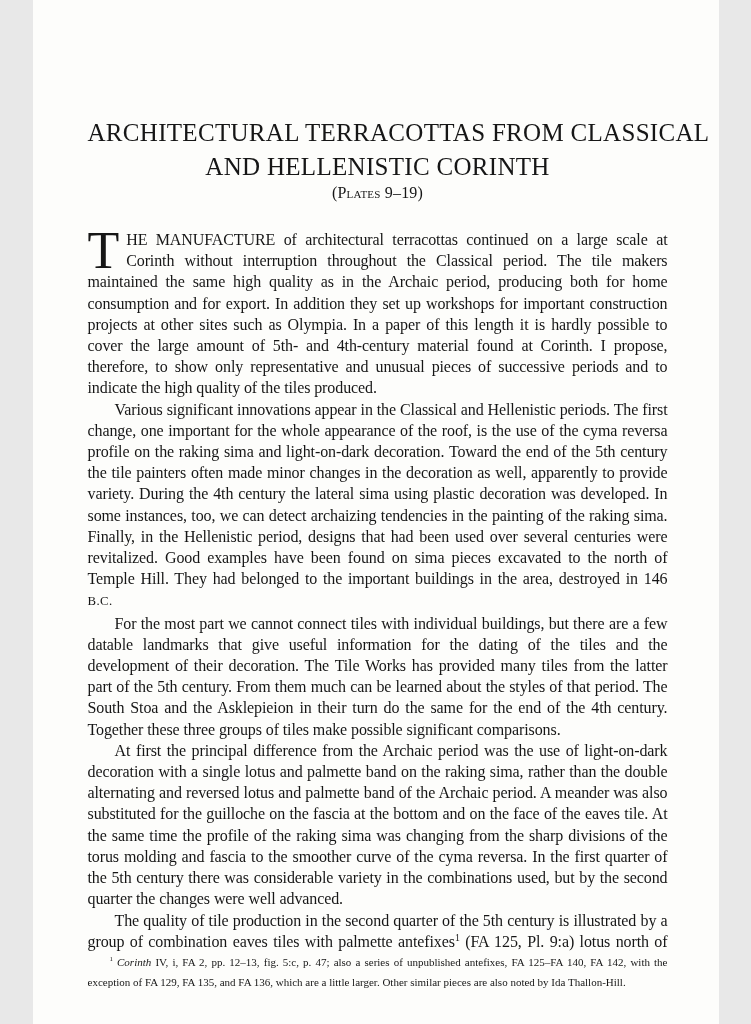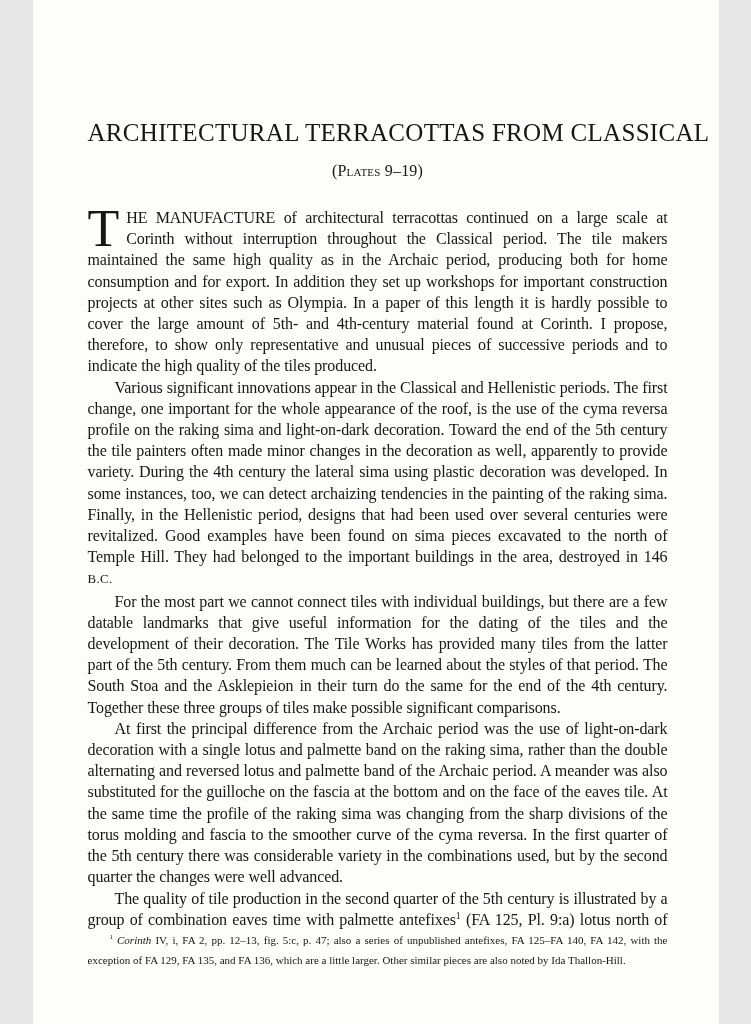--- a/index.html
+++ b/index.html
@@ -24,21 +24,20 @@
   }
   .title-line {
     display: block;
     font-size: 25px;
     line-height: 34px;
     font-weight: normal;
     letter-spacing: 0.3px;
     white-space: nowrap;
   }
   .plates-line {
-    margin-top: 12px;
     font-size: 16px;
     letter-spacing: 0.2px;
   }
   .sc { font-variant: small-caps; }
   
   .article-body {
     margin-top: 27px;
     font-size: 16px;
     line-height: 21.2px;
     text-align: justify;
@@ -74,35 +73,36 @@
 </style>
 </head>
 <body>
 
 <div class="page">
   <div class="content">
 
     <header class="title-block">
       <h1>
         <span class="title-line">ARCHITECTURAL TERRACOTTAS FROM CLASSICAL</span>
+        <span class="title-line">AND HELLENISTIC CORINTH</span>
       </h1>
       <div class="plates-line"><span>(</span><span class="sc">Plates</span><span> 9–19)</span></div>
     </header>
 
     <main class="article-body">
 
       <p class="para first"><span class="dropcap">T</span><span class="leadin">HE MANUFACTURE</span><span> of architectural terracottas continued on a large scale at Corinth without interruption throughout the Classical period.  The tile makers maintained the same high quality as in the Archaic period, producing both for home consumption and for export.  In addition they set up workshops for important construction projects at other sites such as Olympia.  In a paper of this length it is hardly possible to cover the large amount of 5th- and 4th-century material found at Corinth.  I propose, therefore, to show only representative and unusual pieces of successive periods and to indicate the high quality of the tiles produced.</span></p>
 
       <p class="para indent"><span>Various significant innovations appear in the Classical and Hellenistic periods.  The first change, one important for the whole appearance of the roof, is the use of the cyma reversa profile on the raking sima and light-on-dark decoration.  Toward the end of the 5th century the tile painters often made minor changes in the decoration as well, apparently to provide variety.  During the 4th century the lateral sima using plastic decoration was developed. In some instances, too, we can detect archaizing tendencies in the painting of the raking sima.  Finally, in the Hellenistic period, designs that had been used over several centuries were revitalized.  Good examples have been found on sima pieces excavated to the north of Temple Hill.  They had belonged to the important buildings in the area, destroyed in 146 </span><span class="abbr-sc">B.C.</span></p>
 
       <p class="para indent">For the most part we cannot connect tiles with individual buildings, but there are a few datable landmarks that give useful information for the dating of the tiles and the development of their decoration.  The Tile Works has provided many tiles from the latter part of the 5th century.  From them much can be learned about the styles of that period.  The South Stoa and the Asklepieion in their turn do the same for the end of the 4th century.  Together these three groups of tiles make possible significant comparisons.</p>
 
       <p class="para indent">At first the principal difference from the Archaic period was the use of light-on-dark decoration with a single lotus and palmette band on the raking sima, rather than the double alternating and reversed lotus and palmette band of the Archaic period.  A meander was also substituted for the guilloche on the fascia at the bottom and on the face of the eaves tile. At the same time the profile of the raking sima was changing from the sharp divisions of the torus molding and fascia to the smoother curve of the cyma reversa.  In the first quarter of the 5th century there was considerable variety in the combinations used, but by the second quarter the changes were well advanced.</p>
 
-      <p class="para indent continues"><span>The quality of tile production in the second quarter of the 5th century is illustrated by a group of combination eaves time with palmette antefixes</span><sup class="fn-ref">1</sup><span> (FA 125, Pl. 9:a) lotus north of</span></p>
+      <p class="para indent continues"><span>The quality of tile production in the second quarter of the 5th century is illustrated by a group of combination eaves tiles with palmette antefixes</span><sup class="fn-ref">1</sup><span> (FA 125, Pl. 9:a) lotus north of</span></p>
 
     </main>
 
     <footer class="footnote-block">
       <p class="fn-text"><sup class="fn-marker">1</sup> <i class="fn-italic">Corinth</i><span> IV, i, FA 2, pp. 12–13, fig. 5:c, p. 47; also a series of unpublished antefixes, FA 125–FA 140, FA 142, with the exception of FA 129, FA 135, and FA 136, which are a little larger.  Other similar pieces are also noted by Ida Thallon-Hill.</span></p>
     </footer>
 
   </div>
 </div>
 

